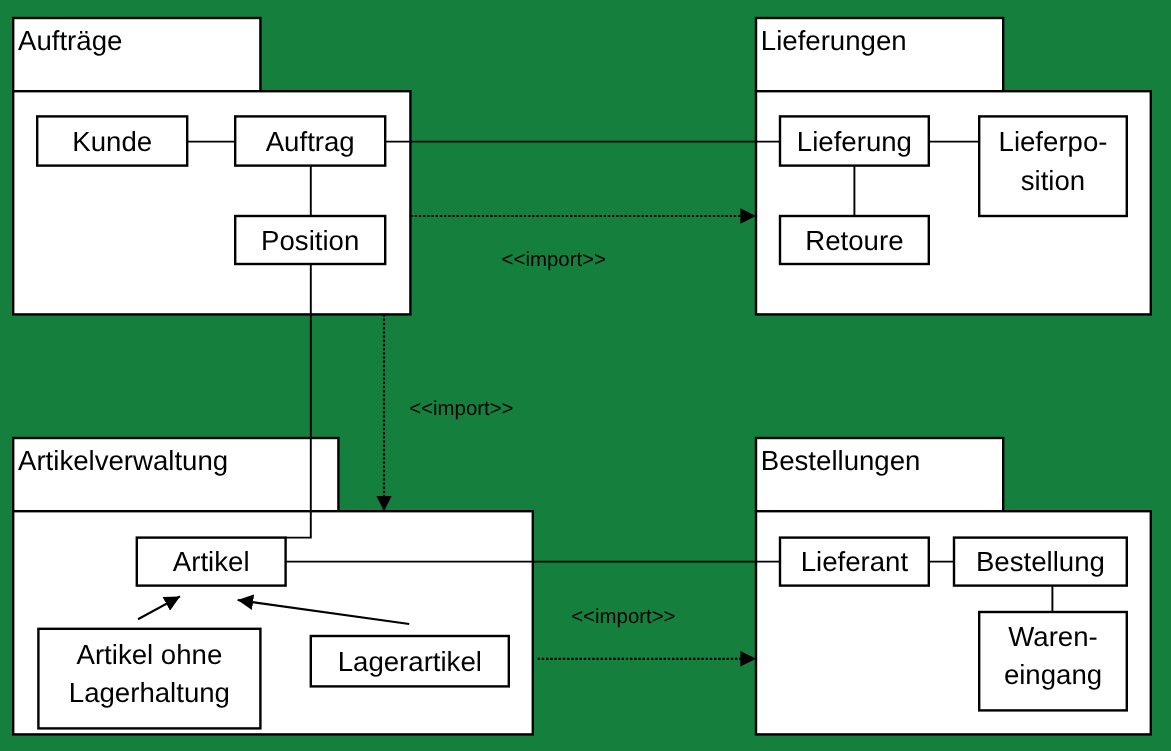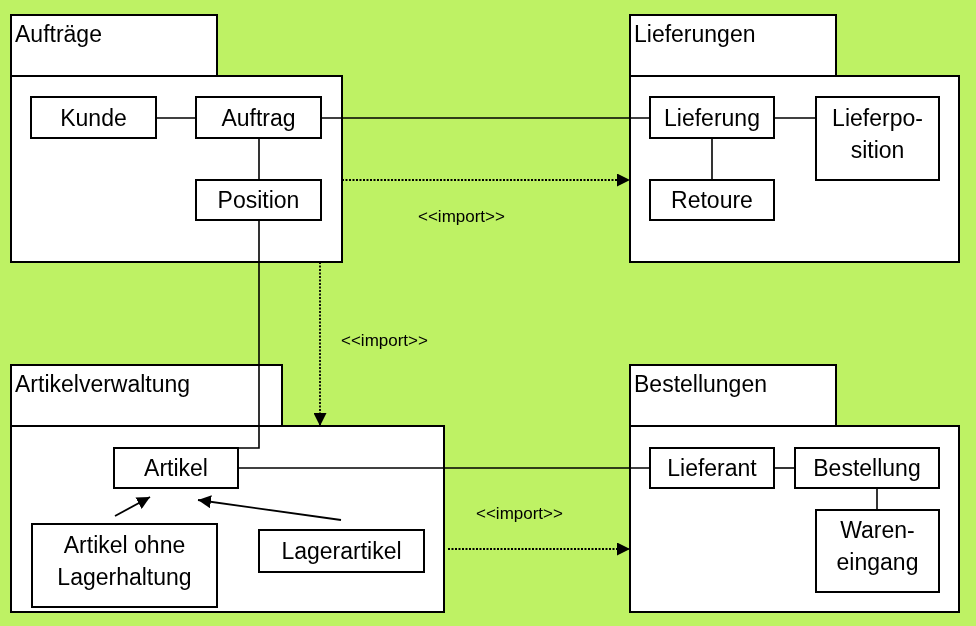--- a/index.html
+++ b/index.html
@@ -1,16 +1,16 @@
 <!DOCTYPE html>
 <html><head>
 <meta charset="utf-8">
 <style>
   html, body { margin: 0; padding: 0; background: #ffffff; }
-  #stage { position: relative; width: 976px; height: 626px; overflow: hidden; background: #bef264; }
+  #stage { position: relative; width: 976px; height: 626px; overflow: hidden; background: #15803d; }
   svg text { font-family: "Liberation Sans", sans-serif; fill: #000000; }
   .pkg-title { font-size: 23px; }
   .cls-text { font-size: 23px; }
   .stereo { font-size: 17px; }
   .box { fill: #ffffff; stroke: #000000; stroke-width: 2; }
   .assoc { stroke: #000000; stroke-width: 1.6; fill: none; }
   .dep { stroke: #000000; stroke-width: 1.8; stroke-dasharray: 2 1.5; fill: none; }
   .gen { stroke: #000000; stroke-width: 1.8; fill: none; }
 </style>
 </head>

